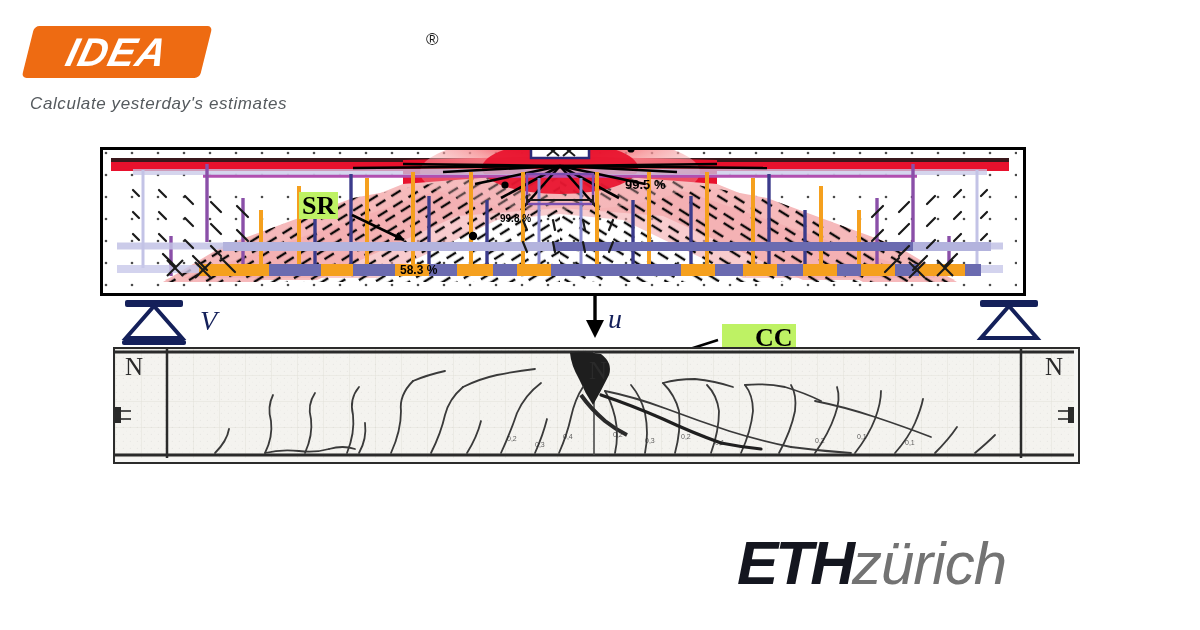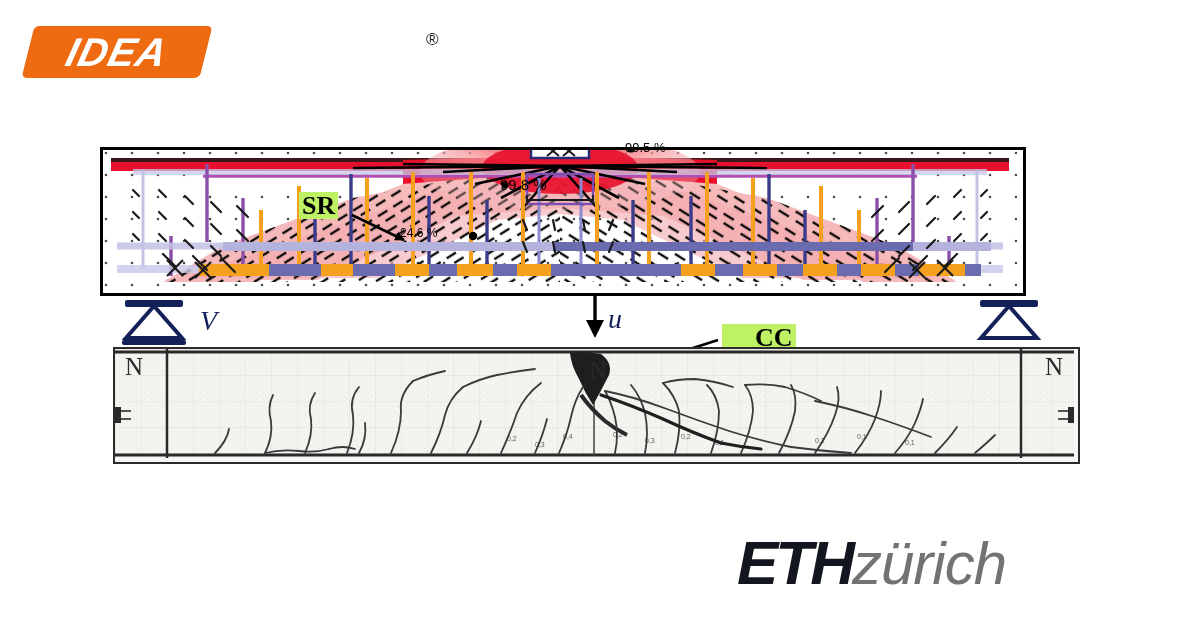--- a/index.html
+++ b/index.html
@@ -41,24 +41,24 @@
 
   
   #fea-panel{
     position:absolute;left:100px;top:147px;width:920px;height:143px;
     border:3px solid #000;background:#ffffff;overflow:hidden;
   }
   #fea-svg{position:absolute;left:0;top:0;}
 
   .pct-label{
     position:absolute;font-family:"Liberation Sans",sans-serif;
-    font-weight:normal;color:#000;white-space:nowrap;
+    font-weight:bold;color:#000;white-space:nowrap;margin-top:37px;
   }
   #pct-995{left:625px;top:140px;font-size:13px;}
-  #pct-998{left:500px;top:176px;font-size:15px;text-align:right;}
+  #pct-998{left:500px;top:176px;font-size:10px;text-align:right;}
   #pct-1000{left:400px;top:226px;font-size:12px;}
 
   .tag-box{
     position:absolute;background:#bef264;color:#000;
     font-family:"Liberation Serif",serif;font-weight:bold;
     padding:0 3px;line-height:1.05;white-space:nowrap;
   }
   #tag-sr{left:299px;top:192px;font-size:26px;}
   #tag-cc{left:722px;top:324px;font-size:26px;padding-left:33px;}
   #tag-s{
@@ -102,20 +102,21 @@
   }
 </style>
 </head>
 <body>
 
 <div id="idea-logo">
   <div class="idea-mark">
     <span class="idea-mark-inner">IDEA</span>
   </div>
   <span class="statica-reg">®</span>
+  <span class="idea-tagline">Calculate yesterday's estimates</span>
 </div>
 
 <div id="fea-panel">
   <svg id="fea-svg" width="914" height="137" viewBox="0 0 914 137">
     <defs>
 
       <pattern id="crk" width="18" height="18" patternUnits="userSpaceOnUse" patternTransform="rotate(-32)">
         <line x1="0" y1="4" x2="11" y2="4" stroke="#000" stroke-width="2.4"></line>
         <line x1="4" y1="12" x2="15" y2="12" stroke="#000" stroke-width="2.4"></line>
       </pattern>
@@ -304,21 +305,21 @@
     </g>
 
     <circle cx="528" cy="-1" r="3.6" fill="#000"></circle>
     <circle cx="402" cy="35" r="3.6" fill="#000"></circle>
     <circle cx="370" cy="86" r="4.2" fill="#000"></circle>
   </svg>
 </div>
 
 <span class="pct-label" id="pct-995">99.5 %</span>
 <span class="pct-label" id="pct-998">99.8 %</span>
-<span class="pct-label" id="pct-1000">24.6 %</span>
+<span class="pct-label" id="pct-1000">58.3 %</span>
 
 <span class="tag-box" id="tag-sr">SR</span>
 
 <span class="tag-box" id="tag-cc">CC</span>
 <span id="tag-s">S</span>
 
 <svg id="overlay" viewBox="0 0 1200 630">
   <defs>
     <marker id="arrowBlack" markerWidth="11" markerHeight="11" refX="9" refY="5.5" orient="auto" markerUnits="userSpaceOnUse">
       <path d="M0,0.8 L10,5.5 L0,10.2 Z" fill="#000"></path>

